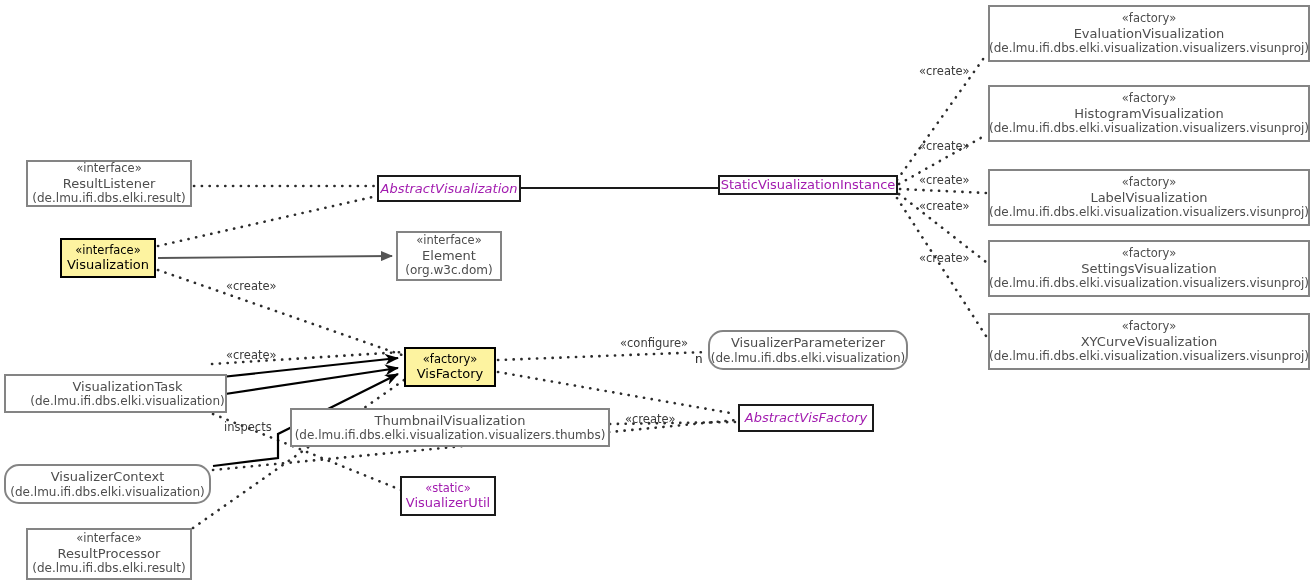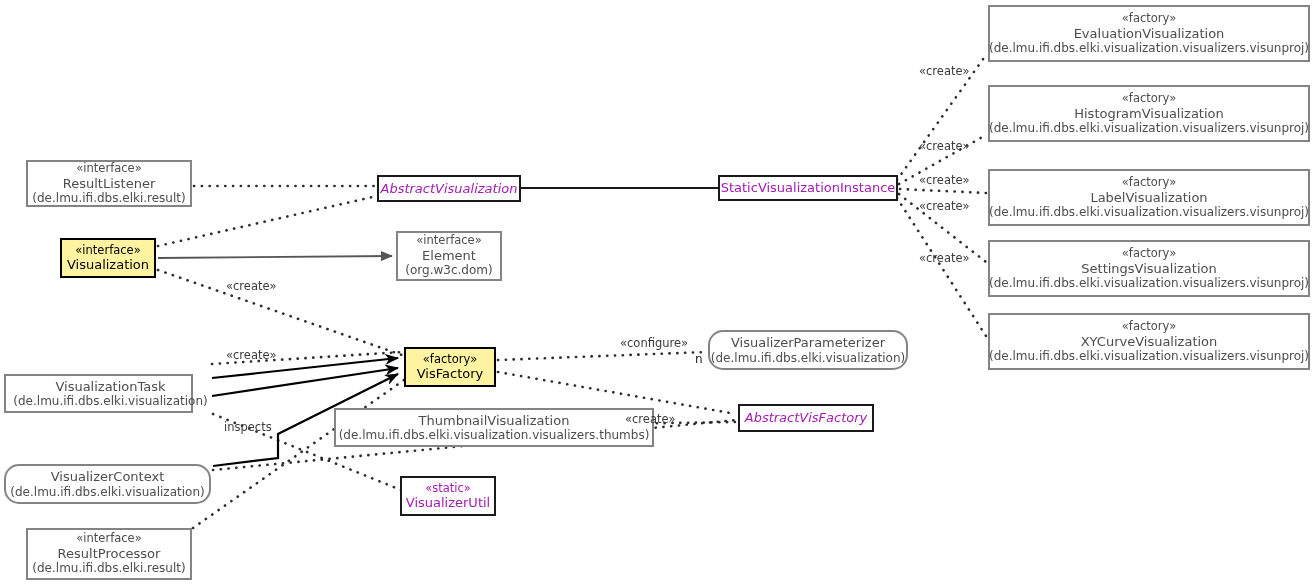--- a/index.html
+++ b/index.html
@@ -133,21 +133,21 @@
   <div class="node b-black italic" style="left:377px;top:175px;width:144px;height:27px;">
     <span class="ln name">AbstractVisualization</span>
   </div>
 
   <div class="node b-gray" style="left:396px;top:231px;width:106px;height:50px;">
     <span class="ln stereo">«interface»</span>
     <span class="ln name">Element</span>
     <span class="ln pkg">(org.w3c.dom)</span>
   </div>
 
-  <div class="node b-black" style="left:718px;top:175px;width:180px;height:26px;">
+  <div class="node b-black" style="left:718px;top:175px;width:180px;height:20px;">
     <span class="ln name">StaticVisualizationInstance</span>
   </div>
 
   <div class="node b-gray" style="left:988px;top:5px;width:322px;height:57px;">
     <span class="ln stereo">«factory»</span>
     <span class="ln name">EvaluationVisualization</span>
     <span class="ln pkg">(de.lmu.ifi.dbs.elki.visualization.visualizers.visunproj)</span>
   </div>
 
   <div class="node b-gray" style="left:988px;top:85px;width:322px;height:57px;">
@@ -181,26 +181,26 @@
 
   <div class="node b-gray" style="left:708px;top:330px;width:200px;height:40px;border-radius:15px;">
     <span class="ln name">VisualizerParameterizer</span>
     <span class="ln pkg">(de.lmu.ifi.dbs.elki.visualization)</span>
   </div>
 
   <div class="node b-black italic" style="left:738px;top:404px;width:136px;height:28px;">
     <span class="ln name">AbstractVisFactory</span>
   </div>
 
-  <div class="node b-gray" style="left:4px;top:374px;width:189px;height:39px;padding-left:24px;">
+  <div class="node b-gray" style="left:4px;top:374px;width:223px;height:39px;padding-left:24px;">
     <span class="ln name">VisualizationTask</span>
     <span class="ln pkg">(de.lmu.ifi.dbs.elki.visualization)</span>
   </div>
 
-  <div class="node b-gray" style="left:290px;top:408px;width:320px;height:39px;margin-left:44px;">
+  <div class="node b-gray" style="left:290px;top:408px;width:320px;height:39px;">
     <span class="ln name">ThumbnailVisualization</span>
     <span class="ln pkg">(de.lmu.ifi.dbs.elki.visualization.visualizers.thumbs)</span>
   </div>
 
   <div class="node b-gray" style="left:4px;top:464px;width:207px;height:40px;border-radius:15px;">
     <span class="ln name">VisualizerContext</span>
     <span class="ln pkg">(de.lmu.ifi.dbs.elki.visualization)</span>
   </div>
 
   <div class="node b-black" style="left:400px;top:476px;width:96px;height:40px;">

